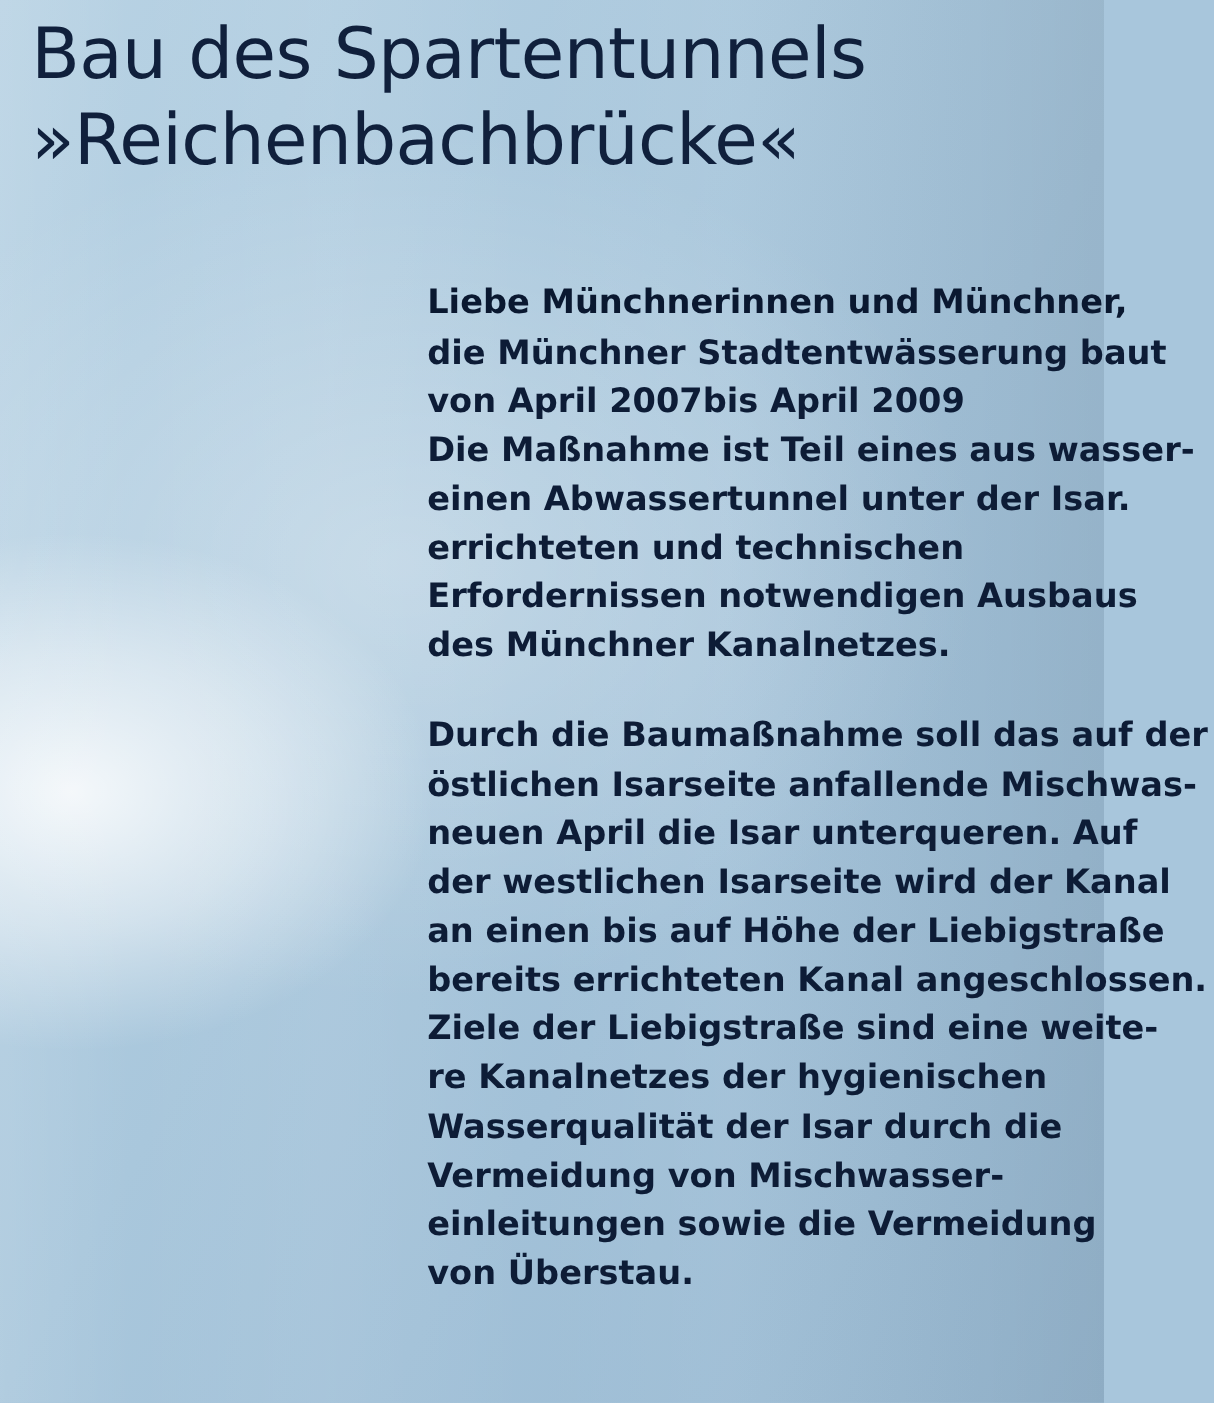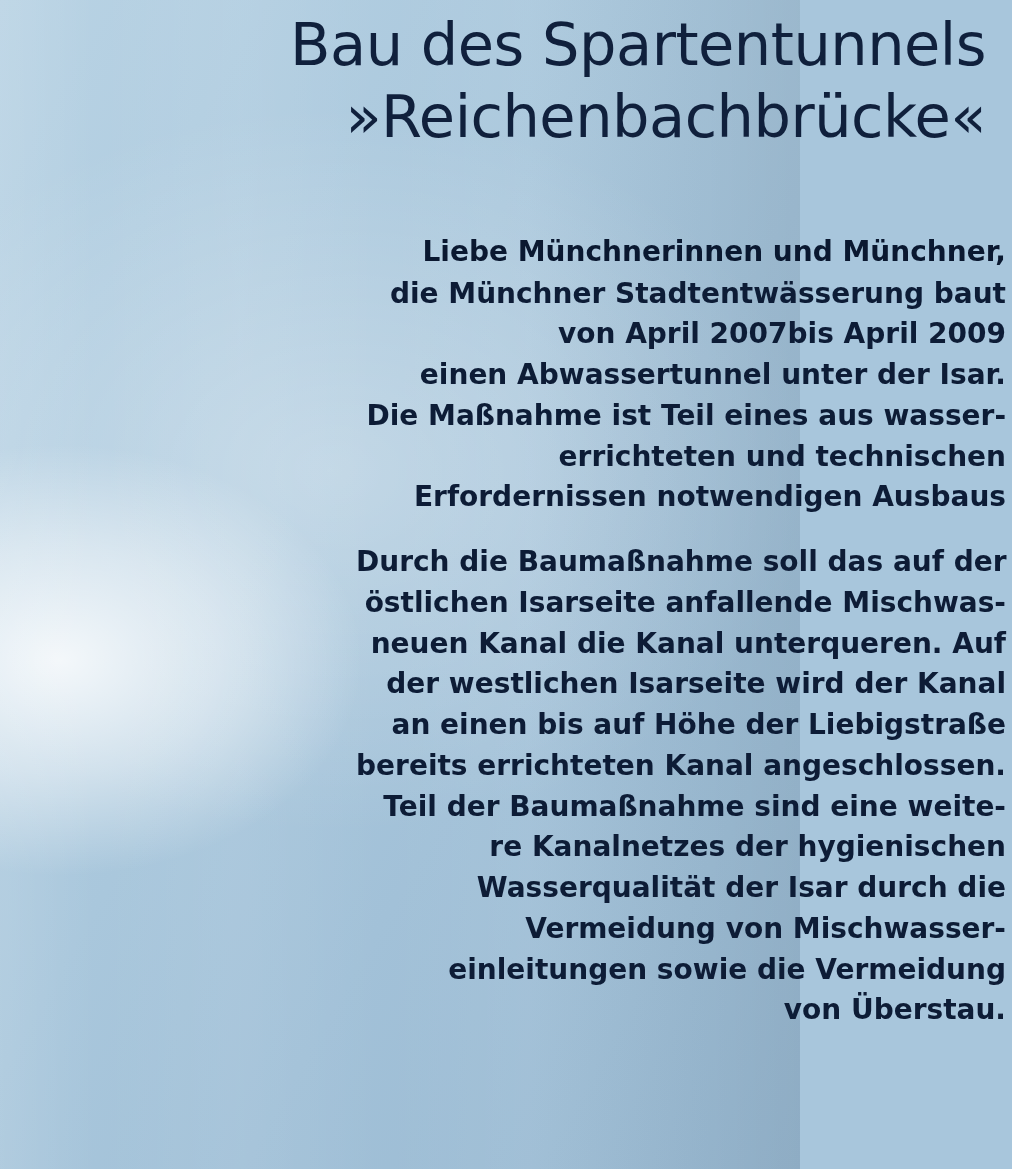--- a/index.html
+++ b/index.html
@@ -11,40 +11,39 @@
     width: 1012px;
     height: 1169px;
     overflow: hidden;
     font-family: "DejaVu Sans", sans-serif;
     background: #a8c6dc;
   }
 
   
   #sign-panel {
     position: relative;
-    width: 800px;
+    width: 920px;
     height: 1169px;
     box-sizing: border-box;
     background:
       radial-gradient(ellipse 420px 300px at 60px 660px,
                       rgba(255,255,255,0.85) 0%,
                       rgba(255,255,255,0.45) 38%,
                       rgba(255,255,255,0.0) 72%),
       radial-gradient(ellipse 700px 520px at 330px 470px,
                       rgba(255,255,255,0.30) 0%,
                       rgba(255,255,255,0.0) 70%),
       linear-gradient(120deg,
                       #b9d3e4 0%,
                       #b2cee1 18%,
                       #a9c7dc 42%,
                       #a2c1d8 62%,
                       #9cbcd4 82%,
                       #97b7d0 100%);
     color: #0c1a33;
-    text-align: right;
   }
 
   
   #sign-sheen {
     position: absolute;
     inset: 0;
     pointer-events: none;
     background:
       linear-gradient(90deg,
         rgba(255,255,255,0.10) 0%,
@@ -94,21 +93,21 @@
     font-size: 28px;
     line-height: 1.455;
     color: #0d1c36;
   }
   .para .ln {
     display: block;
     white-space: nowrap;
     font-weight: bold;
   }
   .para.spaced {
-    margin-top: 24px;
+    margin-top: 34px;
   }
 </style>
 </head>
 <body>
 
 <div id="sign-panel">
 
   <div id="sign-sheen"></div>
 
   <div id="heading">
@@ -116,34 +115,35 @@
     <div class="heading-line second">»Reichenbachbrücke«</div>
   </div>
 
   <div id="body-text">
 
     <div class="salutation">Liebe Münchnerinnen und Münchner,</div>
 
     <div class="para">
       <span class="ln">die Münchner Stadtentwässerung baut</span>
       <span class="ln">von April 2007bis April 2009</span>
+      <span class="ln">Die Maßnahme  ist Teil eines aus wasser-</span>
       <span class="ln">einen Abwassertunnel unter der Isar.</span>
-      <span class="ln">Die Maßnahme  ist Teil eines aus wasser-</span>
       <span class="ln">errichteten und technischen</span>
       <span class="ln">Erfordernissen  notwendigen Ausbaus</span>
+      <span class="ln">des Münchner  Kanalnetzes.</span>
     </div>
 
     <div class="para spaced">
       <span class="ln">Durch die Baumaßnahme  soll das auf der</span>
       <span class="ln">östlichen Isarseite anfallende Mischwas-</span>
-      <span class="ln">neuen Kanal die Kanal unterqueren.  Auf</span>
+      <span class="ln">neuen April die Isar unterqueren.  Auf</span>
       <span class="ln">der westlichen Isarseite wird der Kanal</span>
       <span class="ln">an einen bis auf Höhe der Liebigstraße</span>
       <span class="ln">bereits errichteten Kanal angeschlossen.</span>
-      <span class="ln">Teil der Baumaßnahme  sind eine weite-</span>
+      <span class="ln">Ziele der Liebigstraße  sind eine weite-</span>
       <span class="ln">re Kanalnetzes  der hygienischen</span>
       <span class="ln">Wasserqualität der Isar durch die</span>
       <span class="ln">Vermeidung  von Mischwasser-</span>
       <span class="ln">einleitungen  sowie die Vermeidung</span>
       <span class="ln">von Überstau.</span>
     </div>
 
   </div>
 </div>
 

